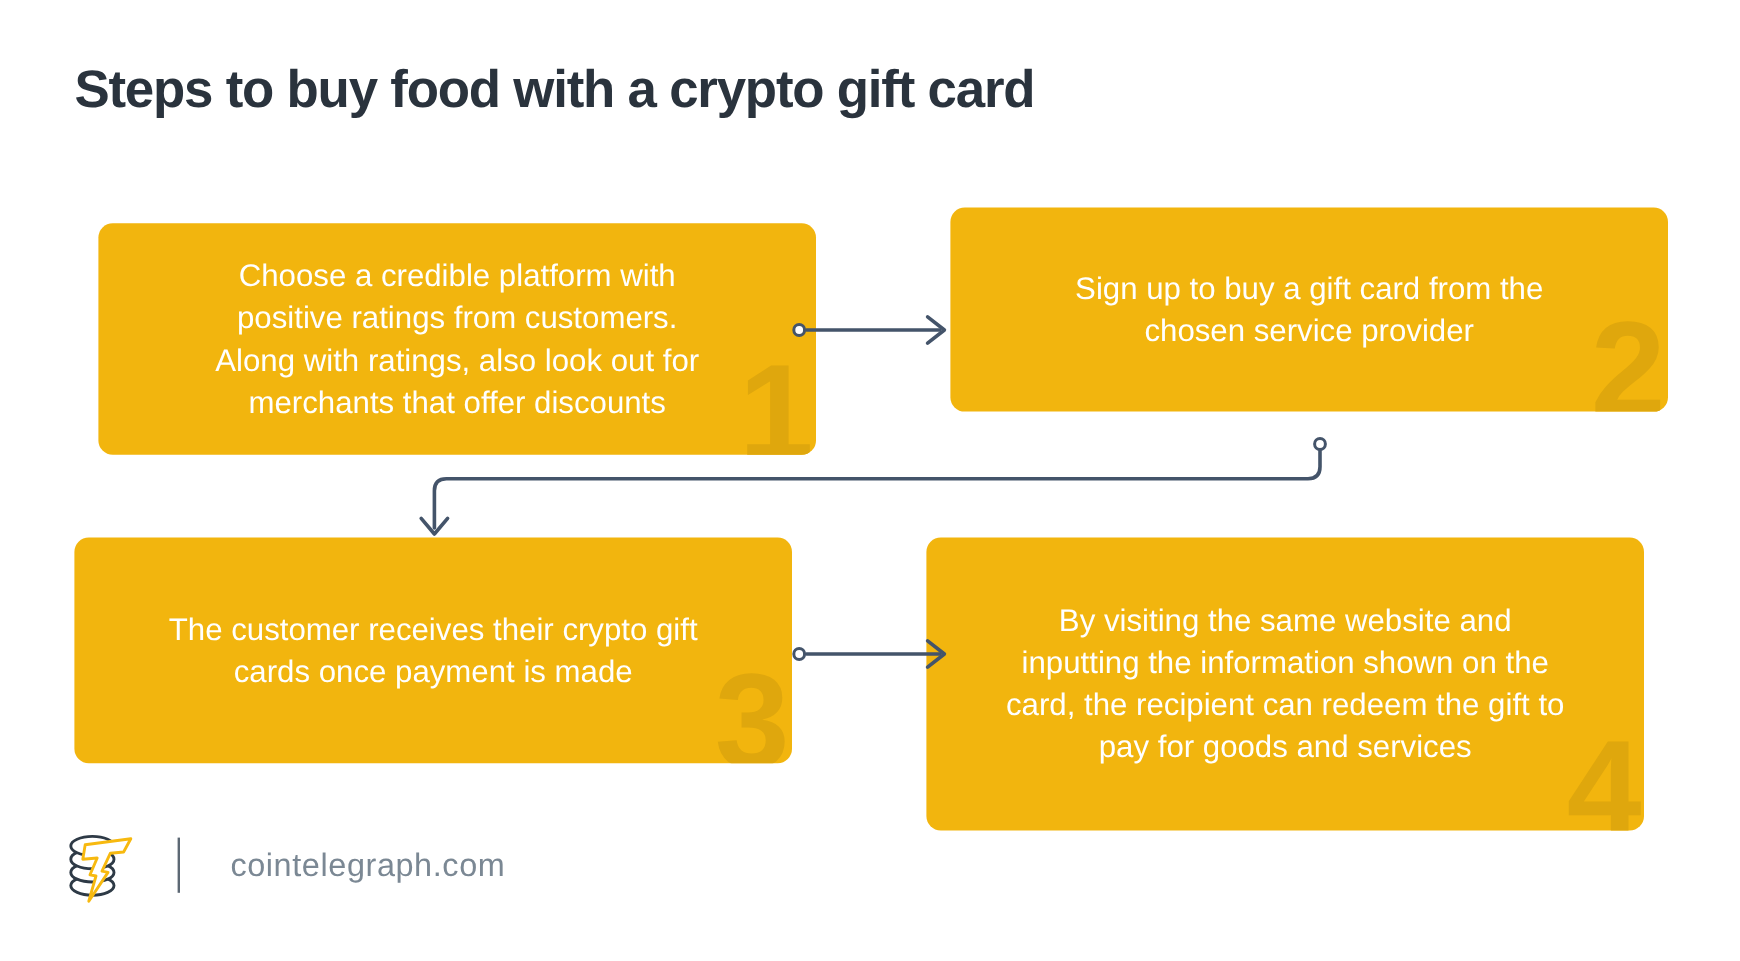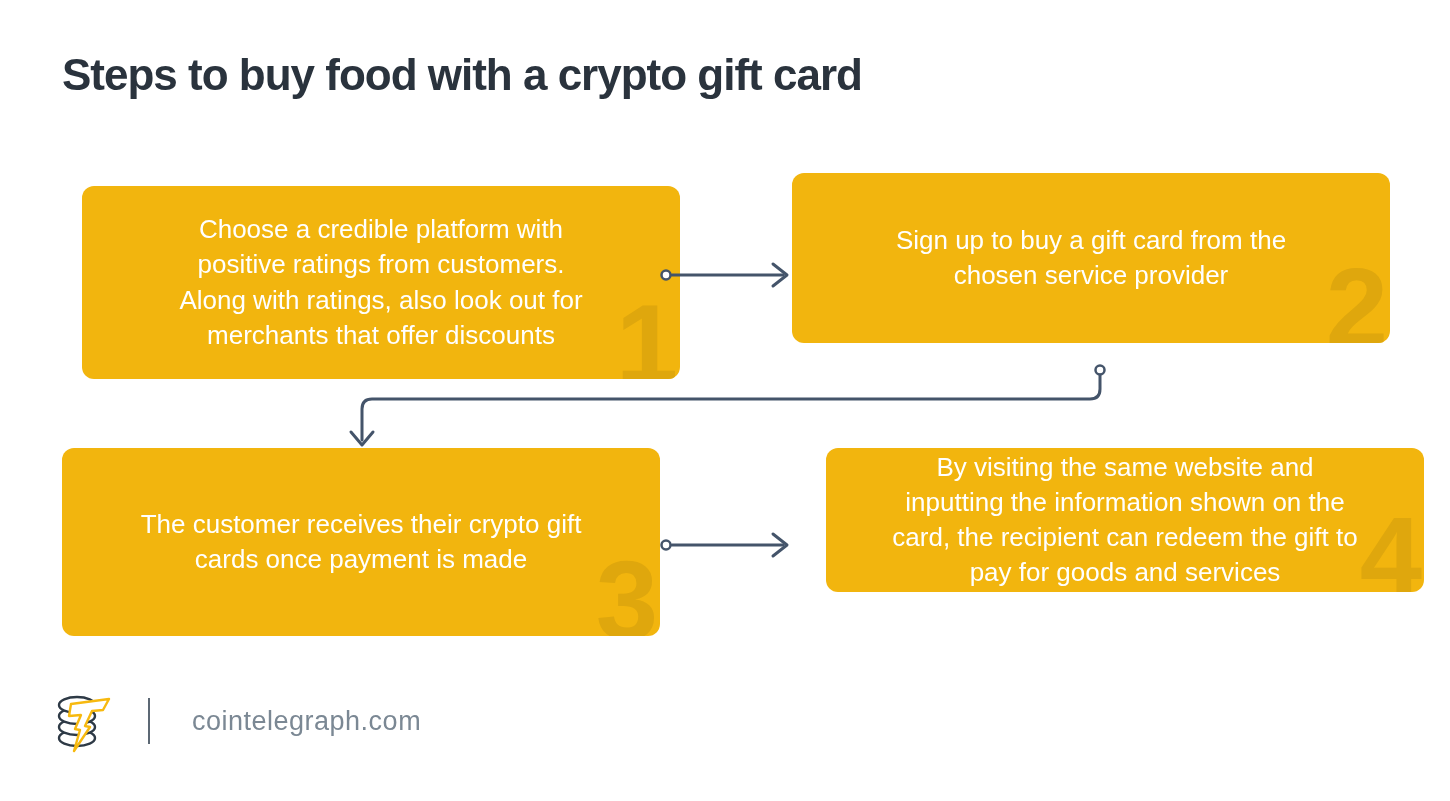--- a/index.html
+++ b/index.html
@@ -30,21 +30,21 @@
     background: #F2B50E;
     border-radius: 12px;
     overflow: hidden;
     display: flex;
     align-items: center;
     justify-content: center;
   }
   #step1 { left: 62px;  top: 186px; height: 193px; margin-left: 20px; }
   #step2 { left: 792px; top: 173px; height: 170px; }
   #step3 { left: 62px;  top: 448px; height: 188px; }
-  #step4 { left: 826px; top: 448px; height: 144px; }
+  #step4 { left: 772px; top: 448px; height: 244px; }
 
   .step-text {
     position: relative;
     z-index: 2;
     color: #ffffff;
     font-size: 26px;
     line-height: 1.35;
     text-align: center;
     white-space: pre-line;
     padding: 0 20px;

